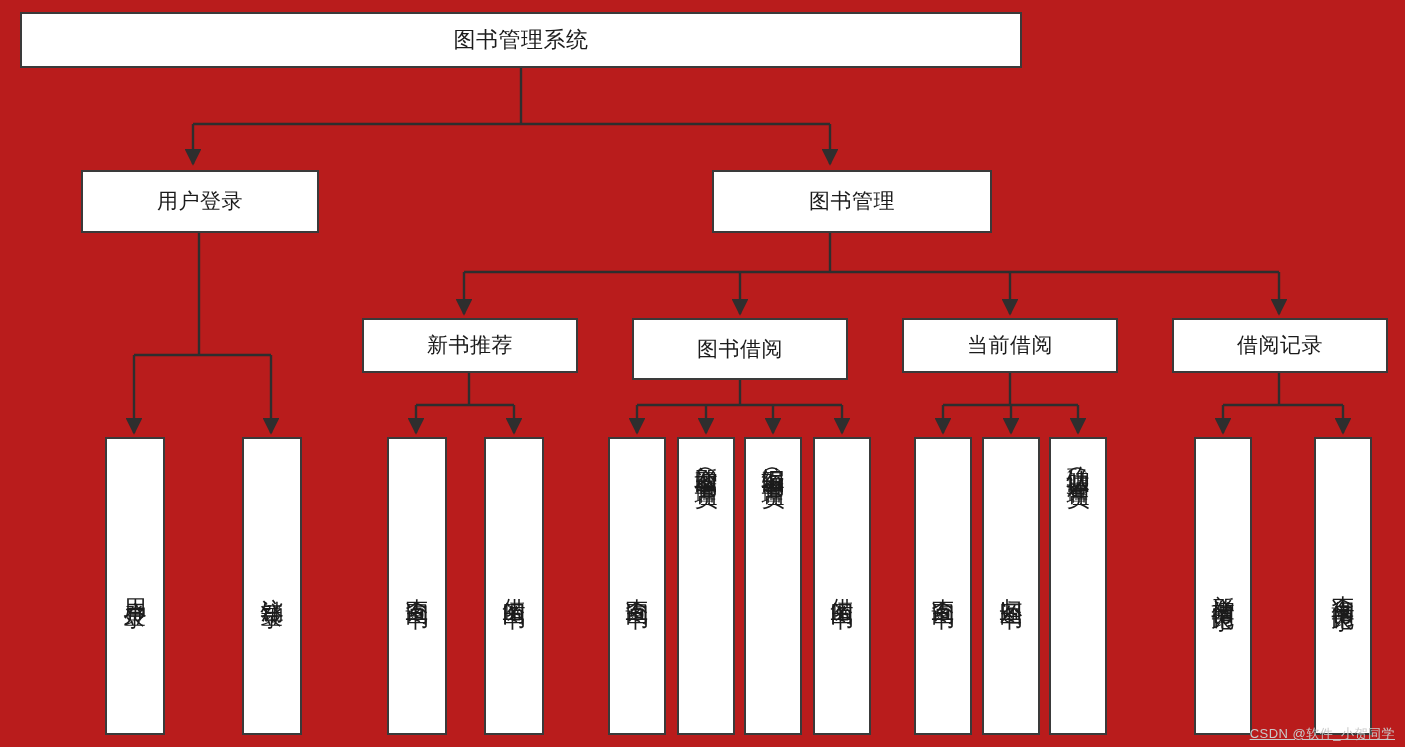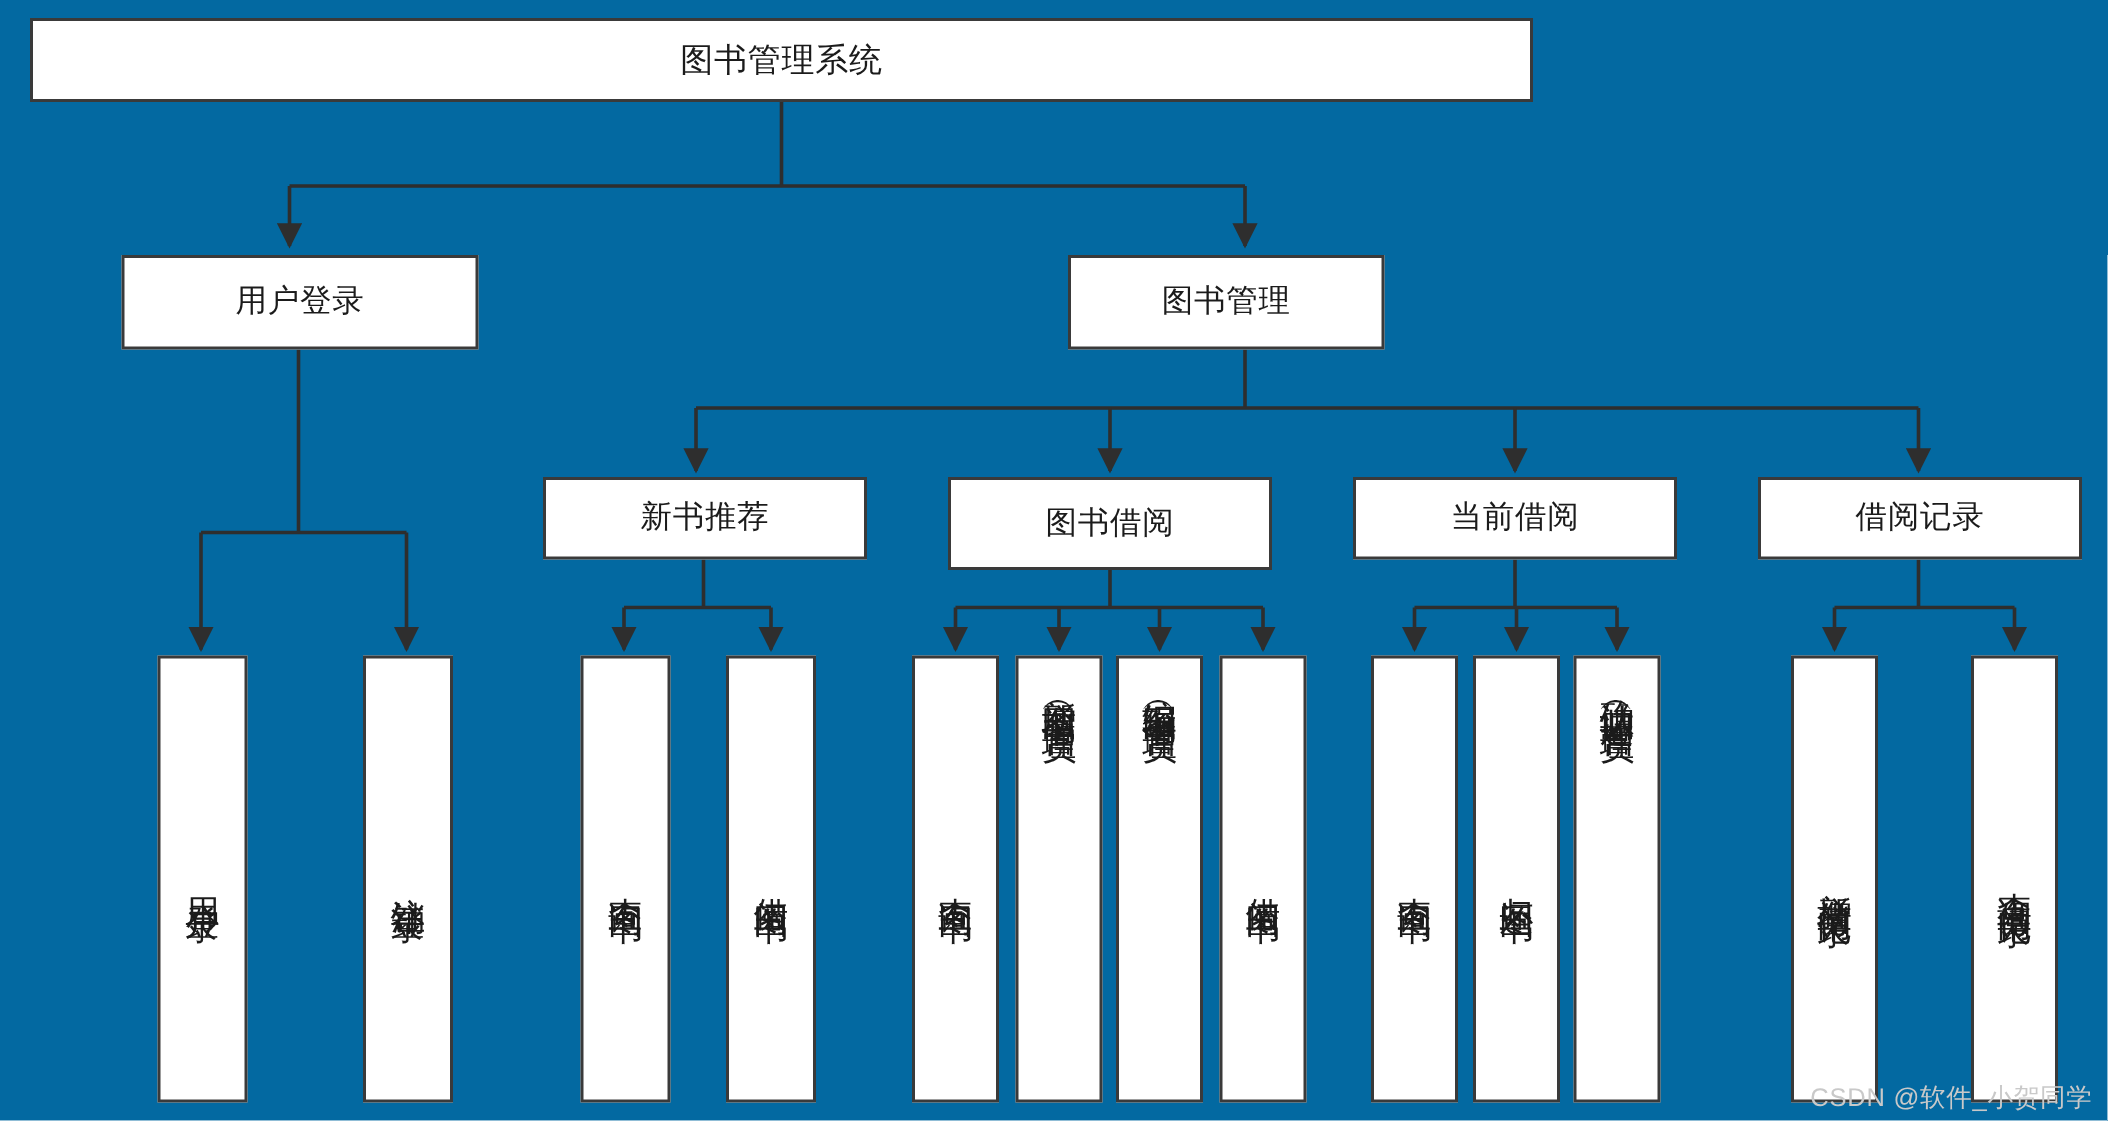--- a/index.html
+++ b/index.html
@@ -7,21 +7,21 @@
     padding: 0;
     background: #ffffff;
   }
   body {
     font-family: "Liberation Sans", "DejaVu Sans", sans-serif;
   }
   #canvas {
     position: relative;
     width: 1405px;
     height: 747px;
-    background: #0369a1;
+    background: #b91c1c;
     overflow: hidden;
   }
   .node {
     position: absolute;
     box-sizing: border-box;
     background: #ffffff;
     border: 2px solid #3a3a3a;
     display: flex;
     align-items: center;
     justify-content: center;
@@ -68,24 +68,25 @@
     stroke-width: 2.4;
     fill: none;
   }
   .arrow-head {
     fill: #2e2e2e;
   }
   #watermark {
     position: absolute;
     right: 10px;
     bottom: 4px;
-    font-size: 17px;
+    font-size: 13px;
     color: #c9c9c9;
     letter-spacing: 0.5px;
     white-space: nowrap;
+    text-decoration: underline;
   }
 </style>
 </head>
 <body>
 
 <div id="canvas">
 
   <svg id="links" viewBox="0 0 1405 747">
     <defs>
       <marker id="arrow" viewBox="0 0 10 10" refX="9" refY="5" markerWidth="7" markerHeight="7" orient="auto-start-reverse">
@@ -134,21 +135,21 @@
     <path class="link-line" marker-end="url(#arrow)" d="M 1343 405 L 1343 433"></path>
   </svg>
 
   <div class="node horiz root" style="left:20px; top:12px; width:1002px; height:56px;">
     <span class="node-label">图书管理系统</span>
   </div>
 
   <div class="node horiz" style="left:81px; top:170px; width:238px; height:63px;">
     <span class="node-label">用户登录</span>
   </div>
-  <div class="node horiz" style="left:712px; top:170px; width:211px; height:63px;">
+  <div class="node horiz" style="left:712px; top:170px; width:280px; height:63px;">
     <span class="node-label">图书管理</span>
   </div>
 
   <div class="node horiz" style="left:362px; top:318px; width:216px; height:55px;">
     <span class="node-label">新书推荐</span>
   </div>
   <div class="node horiz" style="left:632px; top:318px; width:216px; height:62px;">
     <span class="node-label">图书借阅</span>
   </div>
   <div class="node horiz" style="left:902px; top:318px; width:216px; height:55px;align-items:center;">

